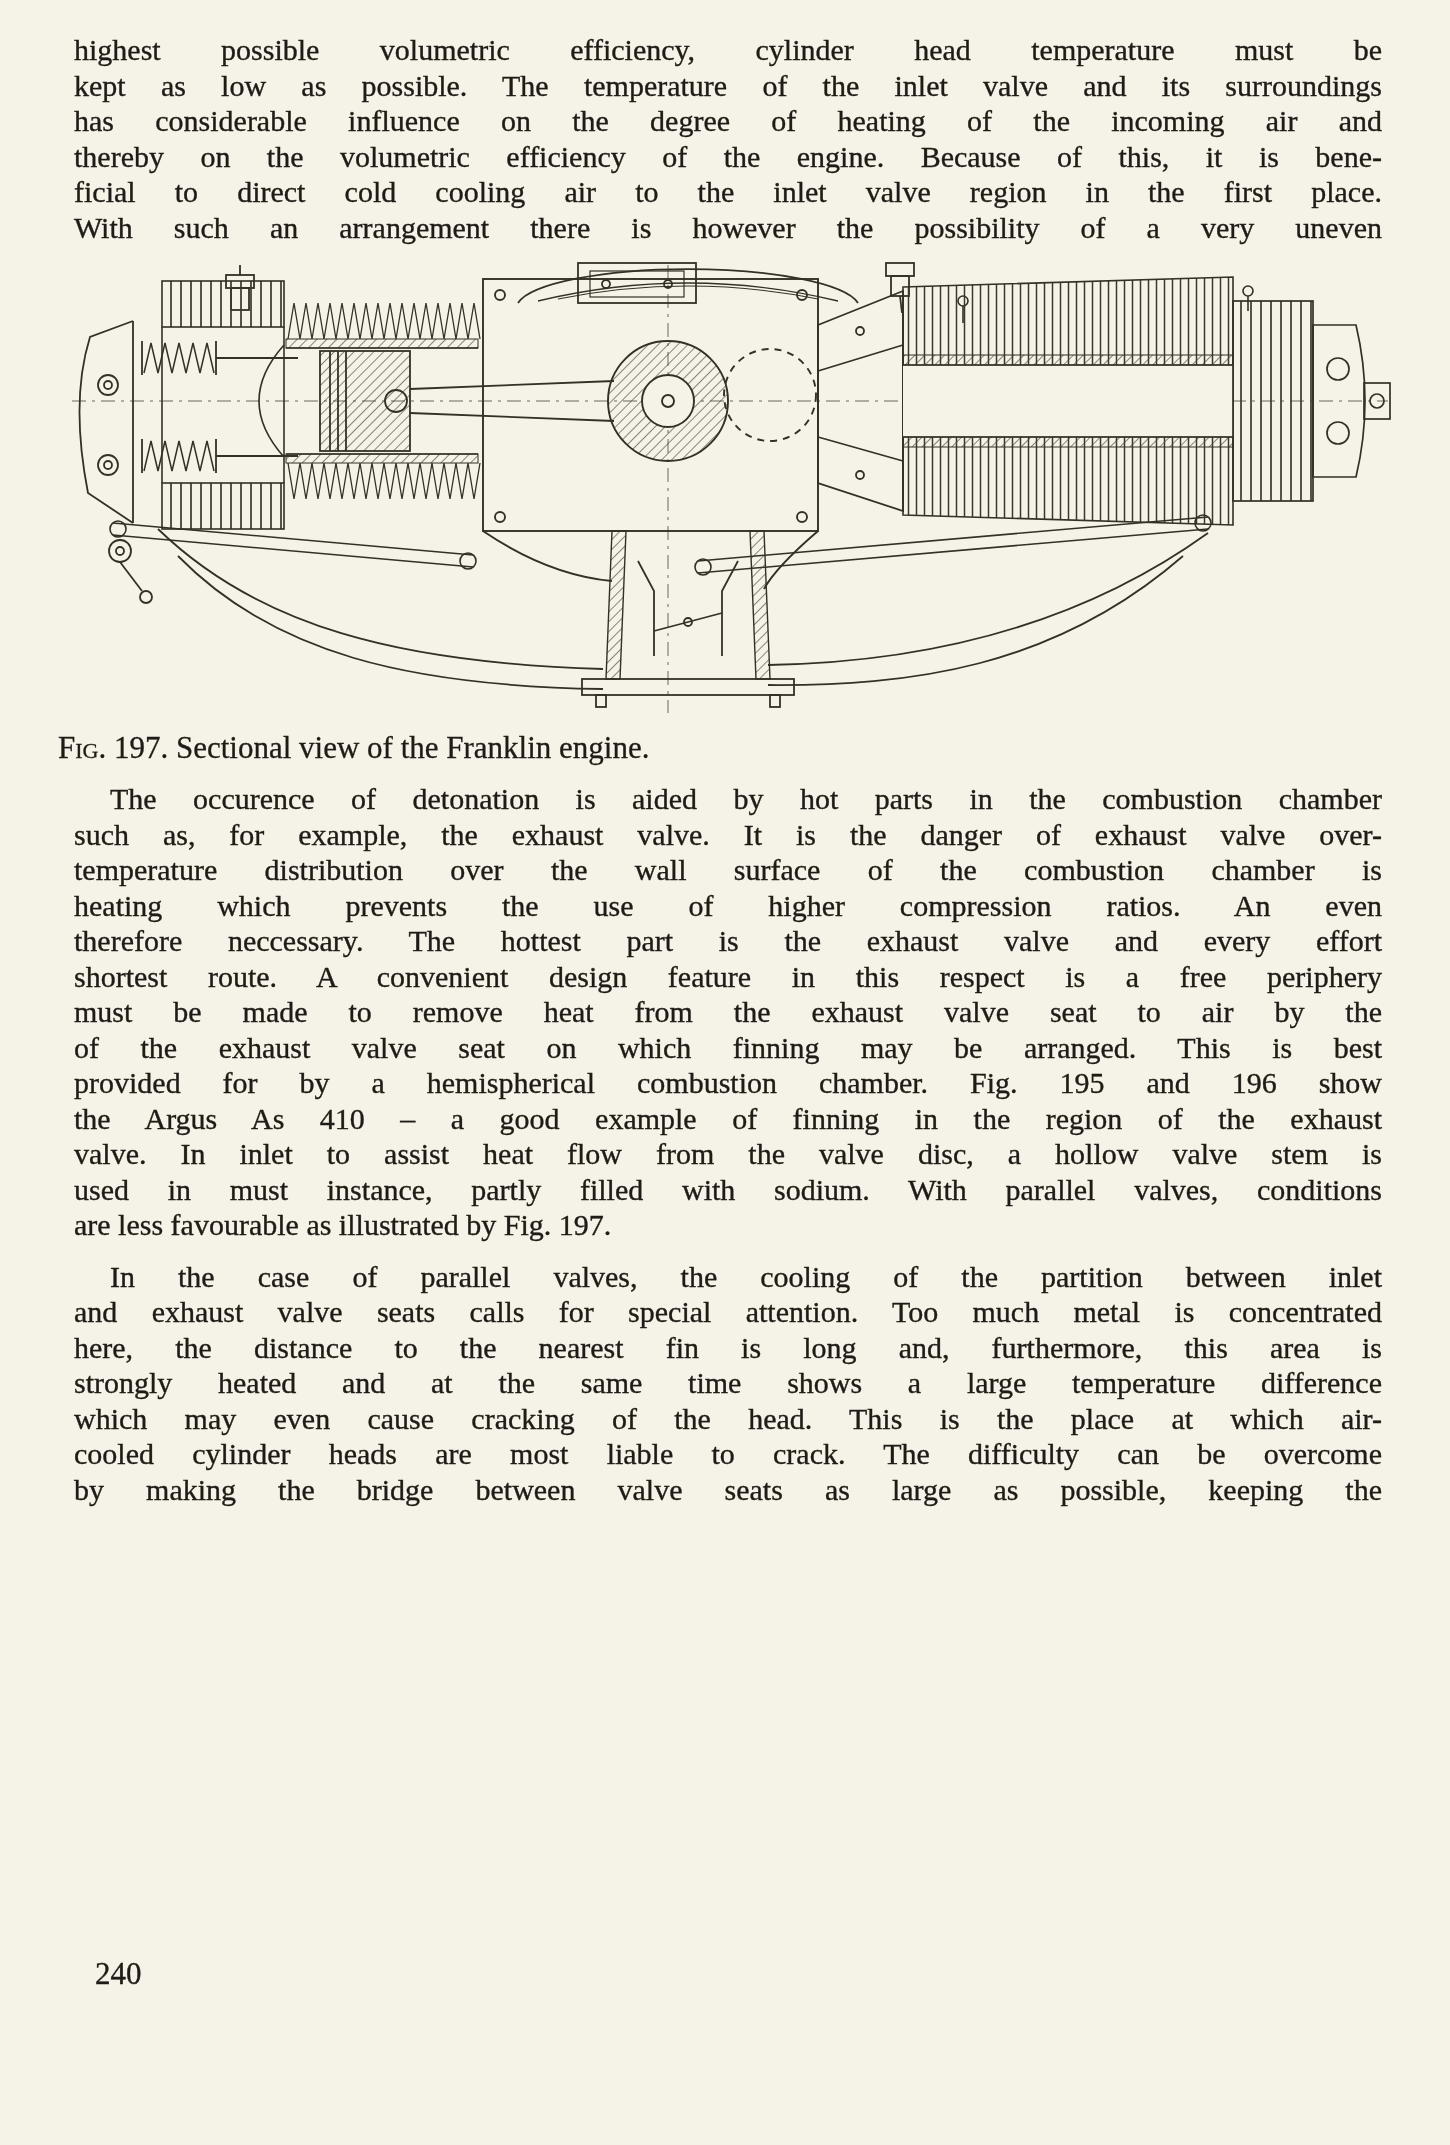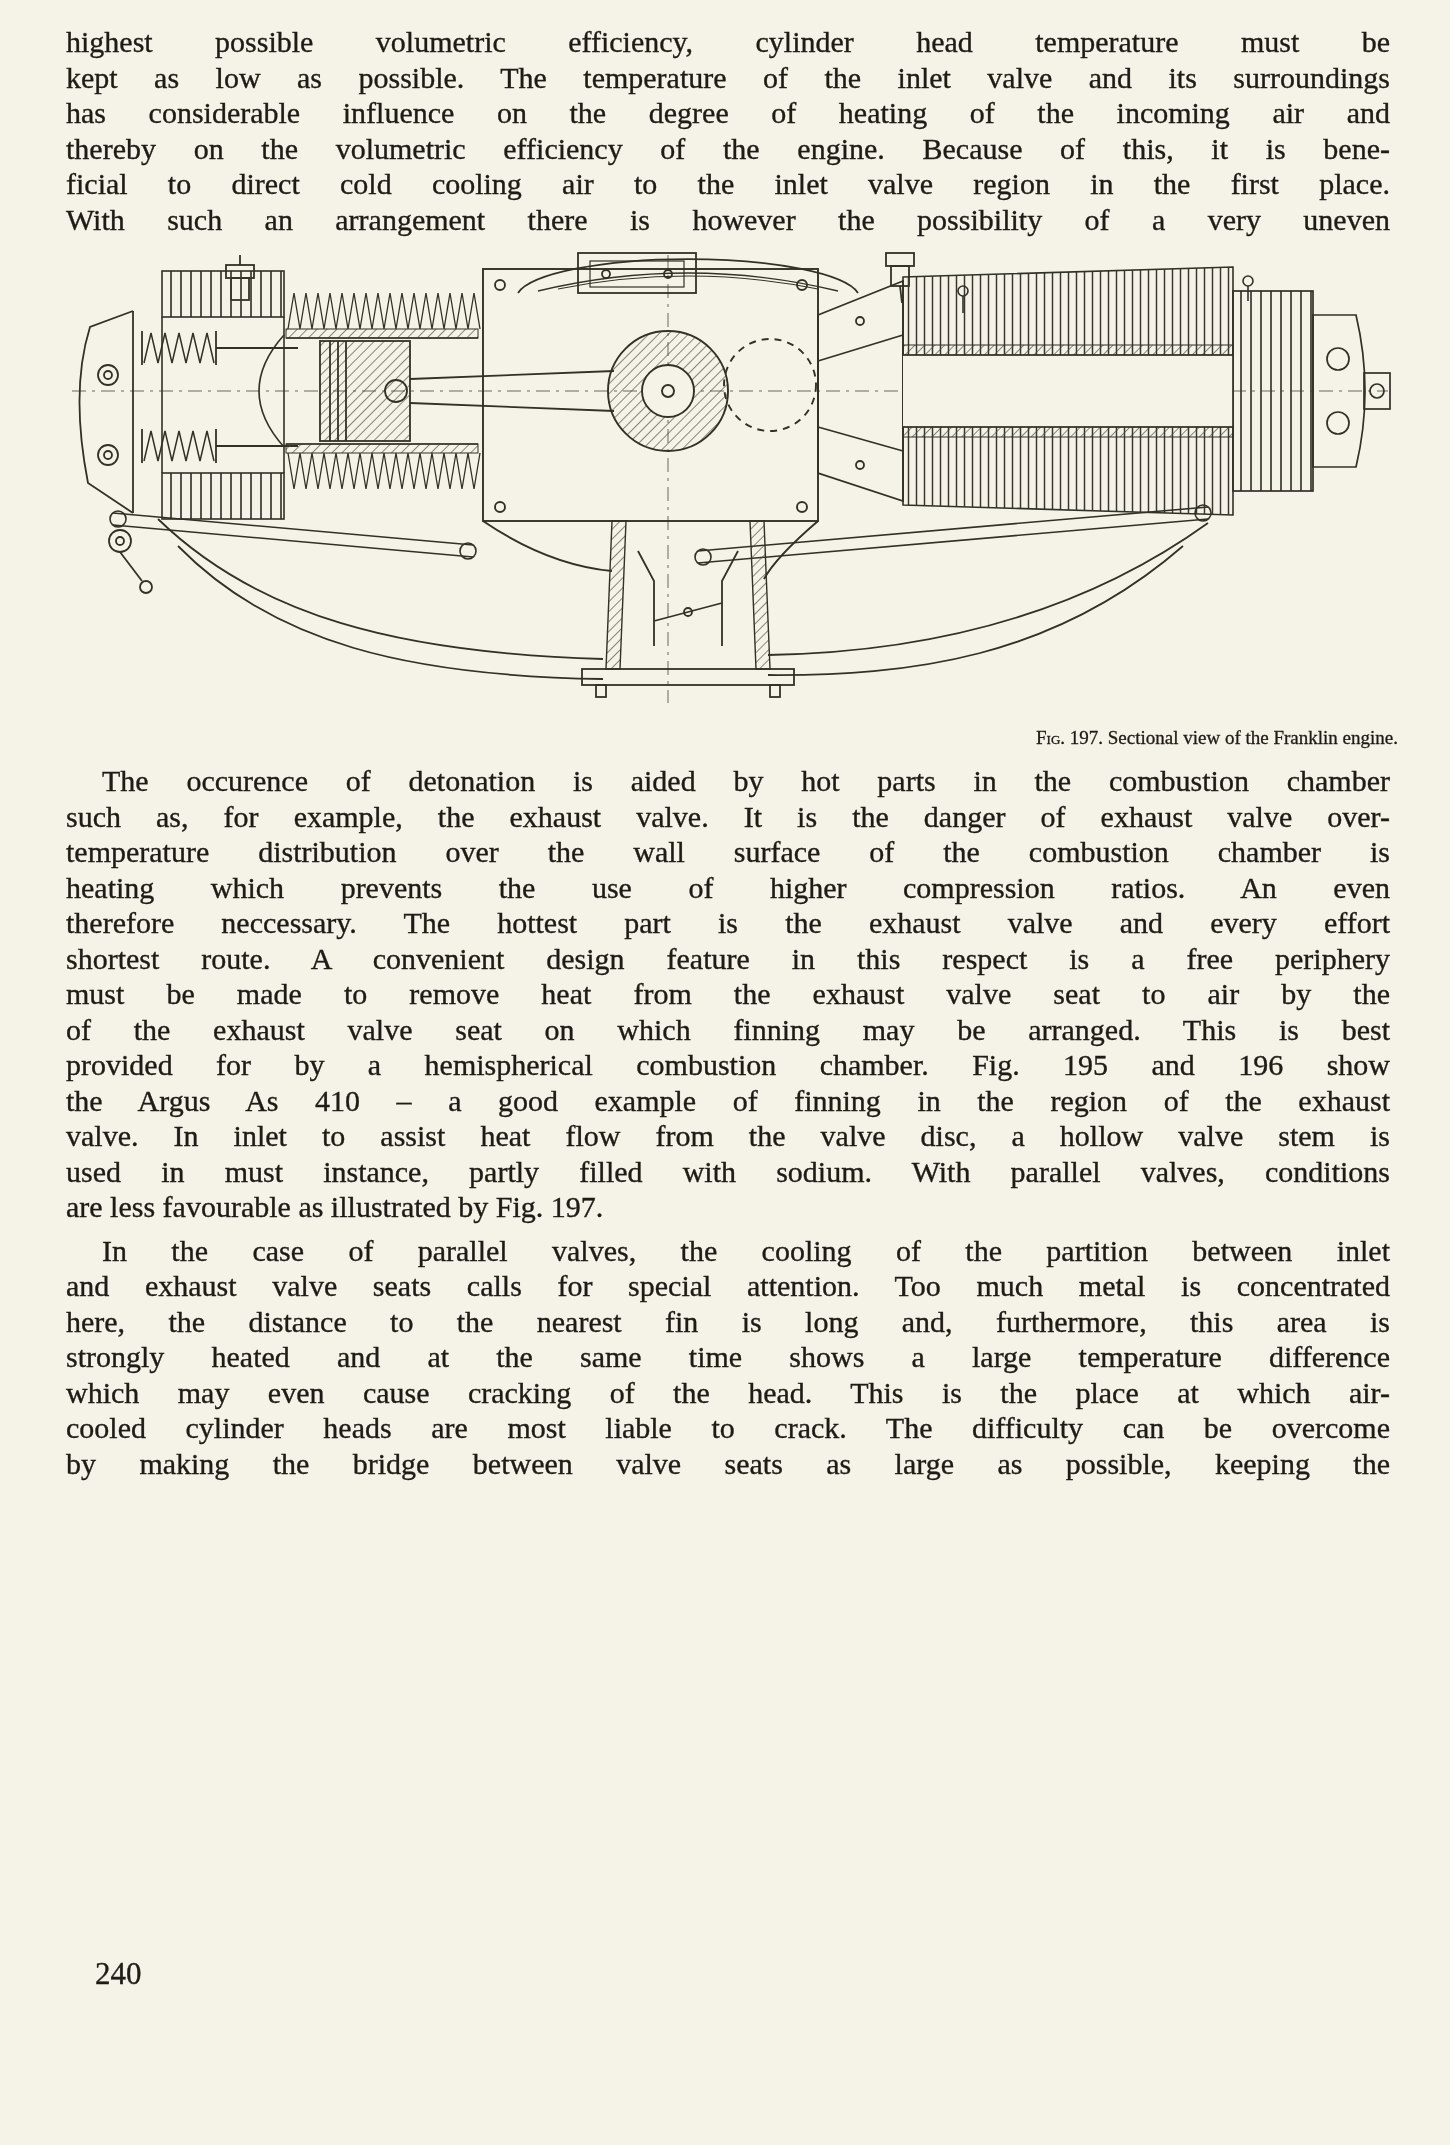--- a/index.html
+++ b/index.html
@@ -10,36 +10,36 @@
     background:#f5f2e8;
     font-family:"Liberation Serif", serif;
     color:#1f1b16;
     overflow:hidden;
   }
   .textblock {
     position:absolute;
     left:58px; top:16px;
     width:1340px;
   }
-  .para { margin:8px; }
+  .para { margin:16px; }
   .tline {
     font-size:30px;
     line-height:35.5px;
     text-align:justify;
     text-align-last:justify;
     -webkit-text-stroke:0.35px #1f1b16;
     white-space:normal;
   }
   .tline.endline { text-align-last:left; }
   .tline.indent { text-indent:36px; }
   .fig { margin:14px 0 0 0; }
   .fig svg { display:block; color:#333026; }
   .figcaption {
-    text-align:right;
-    font-size:19px;
+    text-align:left;
+    font-size:31px;
     line-height:34px;
     margin-top:10px;
     -webkit-text-stroke:0.3px #1f1b16;
   }
   .sc { font-variant:small-caps; }
   .p2gap { margin-top:26px; }
   .folio {
     position:absolute;
     left:58px; top:1956px;
     font-size:31px;

